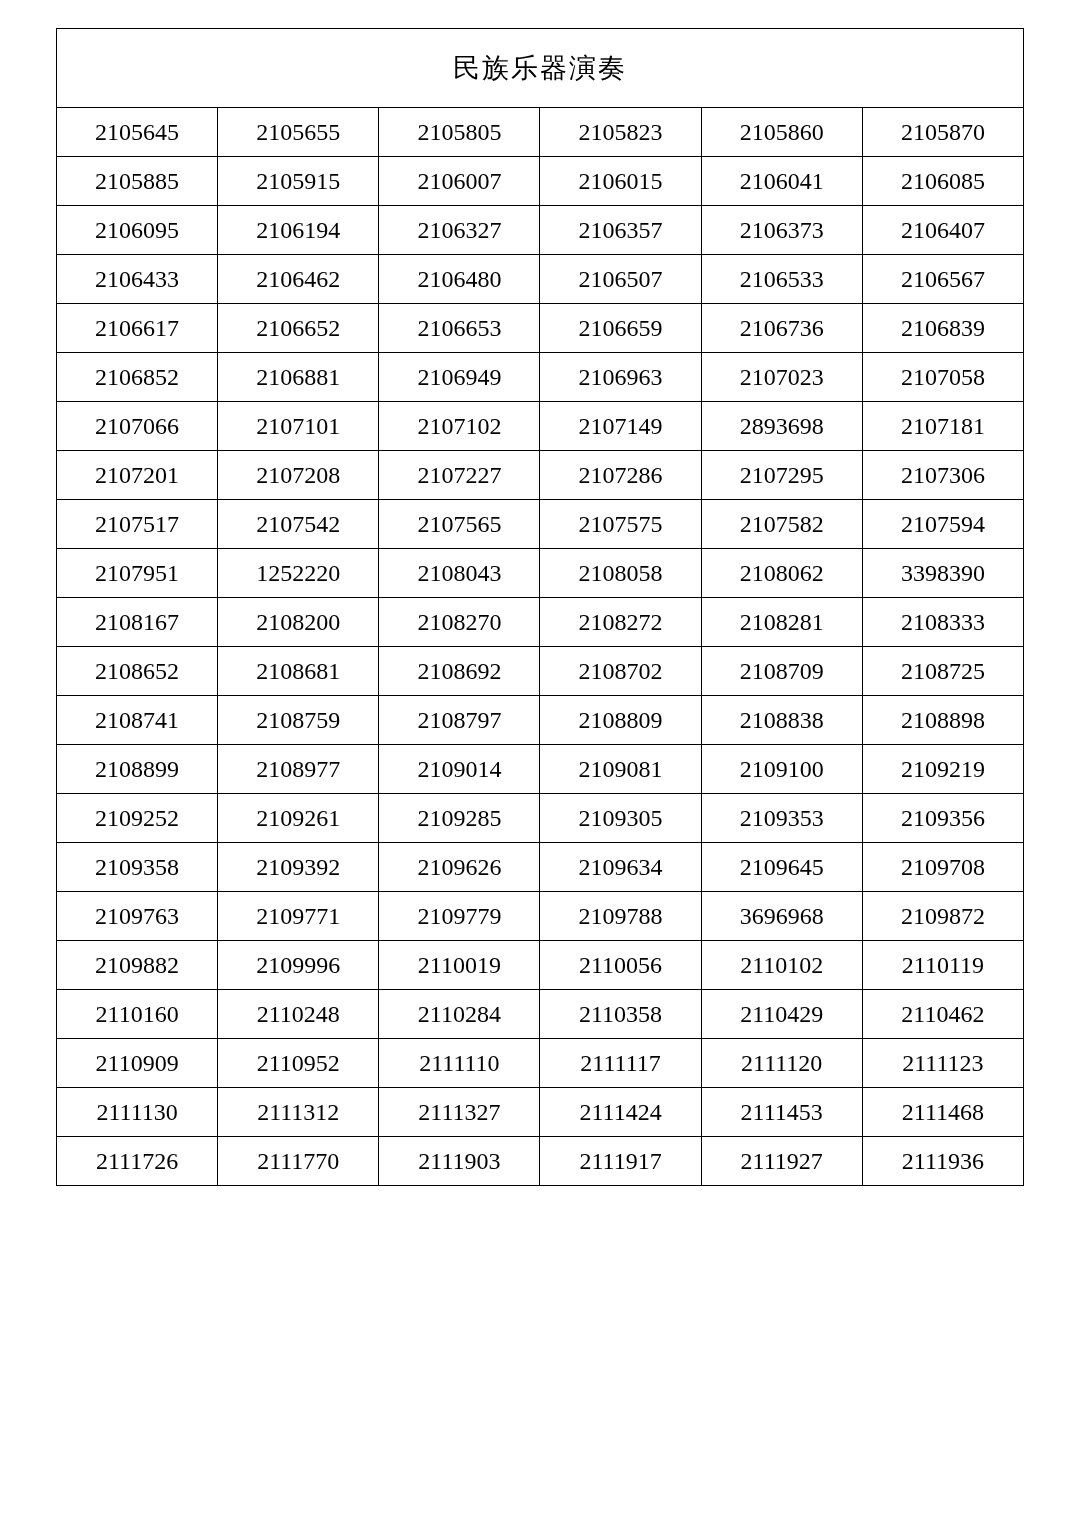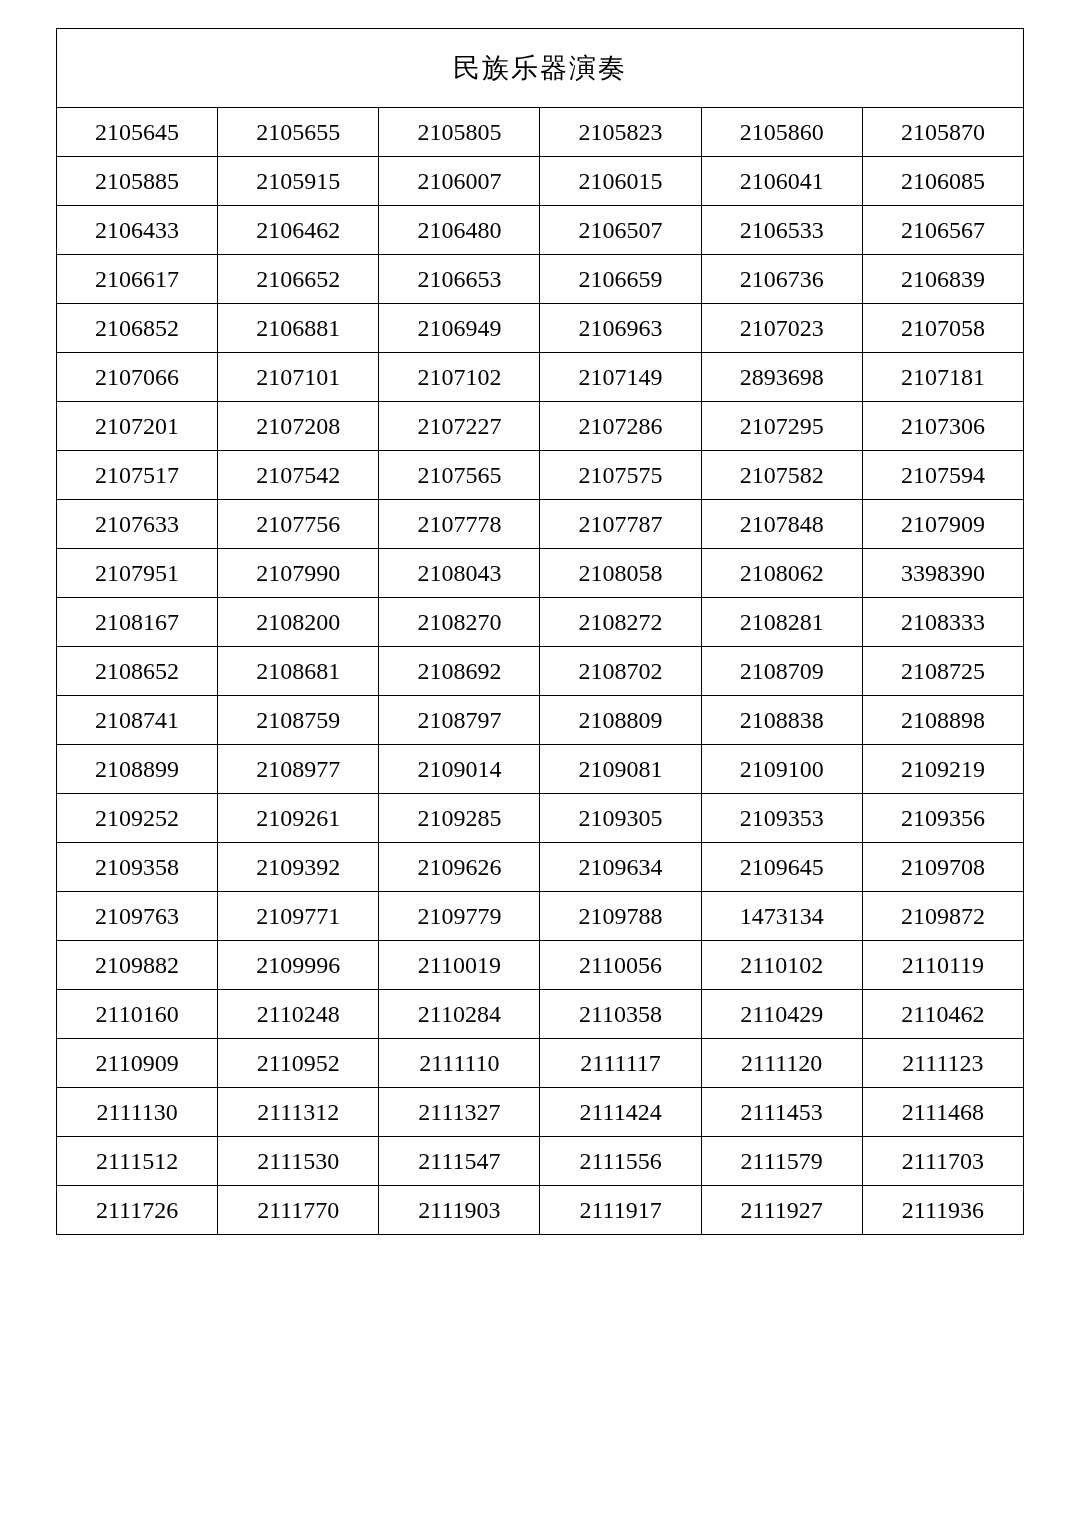--- a/index.html
+++ b/index.html
@@ -65,20 +65,28 @@
         </tr>
         <tr>
           <td class="num-cell">2105885</td>
           <td class="num-cell">2105915</td>
           <td class="num-cell">2106007</td>
           <td class="num-cell">2106015</td>
           <td class="num-cell">2106041</td>
           <td class="num-cell">2106085</td>
         </tr>
         <tr>
+          <td class="num-cell">2106095</td>
+          <td class="num-cell">2106194</td>
+          <td class="num-cell">2106327</td>
+          <td class="num-cell">2106357</td>
+          <td class="num-cell">2106373</td>
+          <td class="num-cell">2106407</td>
+        </tr>
+        <tr>
           <td class="num-cell">2106433</td>
           <td class="num-cell">2106462</td>
           <td class="num-cell">2106480</td>
           <td class="num-cell">2106507</td>
           <td class="num-cell">2106533</td>
           <td class="num-cell">2106567</td>
         </tr>
         <tr>
           <td class="num-cell">2106617</td>
           <td class="num-cell">2106652</td>
@@ -113,30 +121,22 @@
         </tr>
         <tr>
           <td class="num-cell">2107517</td>
           <td class="num-cell">2107542</td>
           <td class="num-cell">2107565</td>
           <td class="num-cell">2107575</td>
           <td class="num-cell">2107582</td>
           <td class="num-cell">2107594</td>
         </tr>
         <tr>
-          <td class="num-cell">2107633</td>
-          <td class="num-cell">2107756</td>
-          <td class="num-cell">2107778</td>
-          <td class="num-cell">2107787</td>
-          <td class="num-cell">2107848</td>
-          <td class="num-cell">2107909</td>
-        </tr>
-        <tr>
           <td class="num-cell">2107951</td>
-          <td class="num-cell">2107990</td>
+          <td class="num-cell">1252220</td>
           <td class="num-cell">2108043</td>
           <td class="num-cell">2108058</td>
           <td class="num-cell">2108062</td>
           <td class="num-cell">3398390</td>
         </tr>
         <tr>
           <td class="num-cell">2108167</td>
           <td class="num-cell">2108200</td>
           <td class="num-cell">2108270</td>
           <td class="num-cell">2108272</td>
@@ -181,21 +181,21 @@
           <td class="num-cell">2109626</td>
           <td class="num-cell">2109634</td>
           <td class="num-cell">2109645</td>
           <td class="num-cell">2109708</td>
         </tr>
         <tr>
           <td class="num-cell">2109763</td>
           <td class="num-cell">2109771</td>
           <td class="num-cell">2109779</td>
           <td class="num-cell">2109788</td>
-          <td class="num-cell">1473134</td>
+          <td class="num-cell">3696968</td>
           <td class="num-cell">2109872</td>
         </tr>
         <tr>
           <td class="num-cell">2109882</td>
           <td class="num-cell">2109996</td>
           <td class="num-cell">2110019</td>
           <td class="num-cell">2110056</td>
           <td class="num-cell">2110102</td>
           <td class="num-cell">2110119</td>
         </tr>
@@ -217,28 +217,20 @@
         </tr>
         <tr>
           <td class="num-cell">2111130</td>
           <td class="num-cell">2111312</td>
           <td class="num-cell">2111327</td>
           <td class="num-cell">2111424</td>
           <td class="num-cell">2111453</td>
           <td class="num-cell">2111468</td>
         </tr>
         <tr>
-          <td class="num-cell">2111512</td>
-          <td class="num-cell">2111530</td>
-          <td class="num-cell">2111547</td>
-          <td class="num-cell">2111556</td>
-          <td class="num-cell">2111579</td>
-          <td class="num-cell">2111703</td>
-        </tr>
-        <tr>
           <td class="num-cell">2111726</td>
           <td class="num-cell">2111770</td>
           <td class="num-cell">2111903</td>
           <td class="num-cell">2111917</td>
           <td class="num-cell">2111927</td>
           <td class="num-cell">2111936</td>
         </tr>
       </tbody>
   </table>
 </div>

